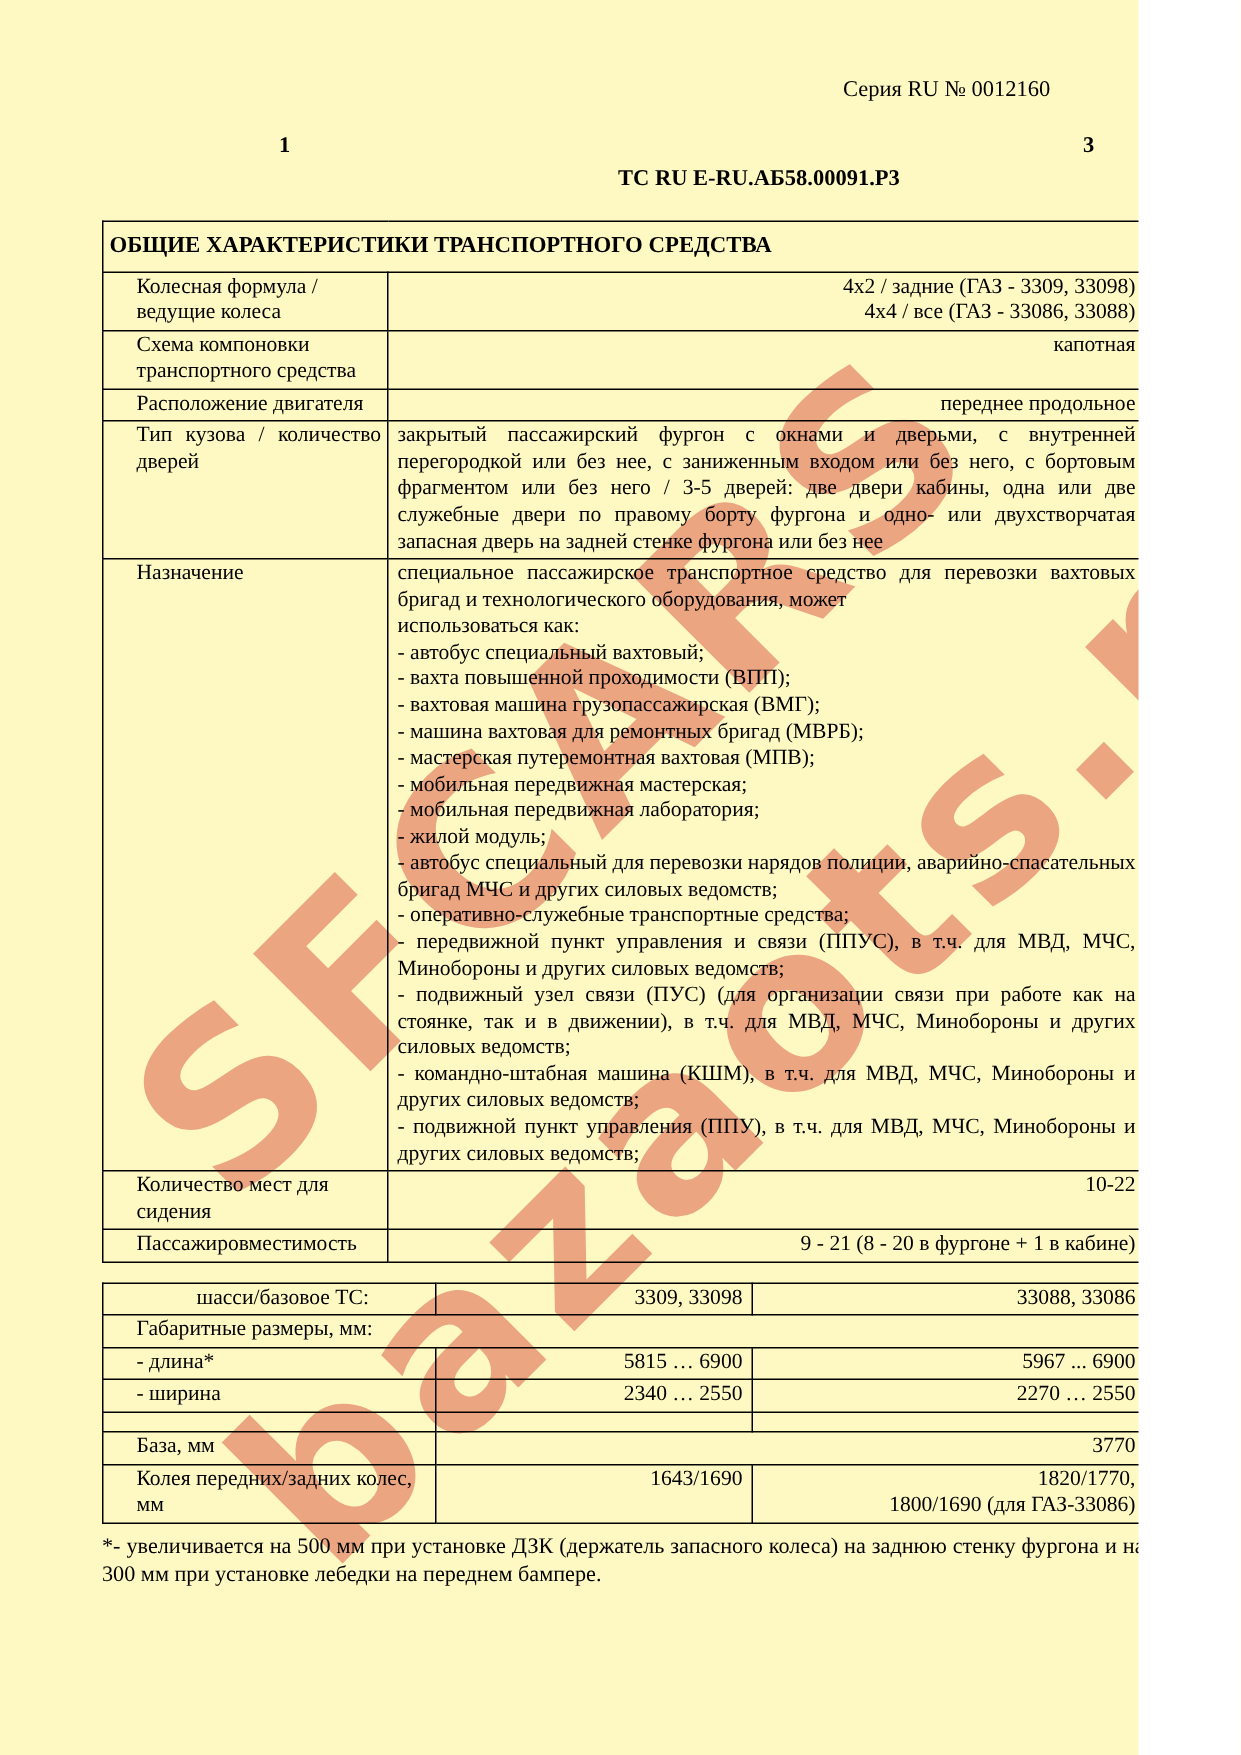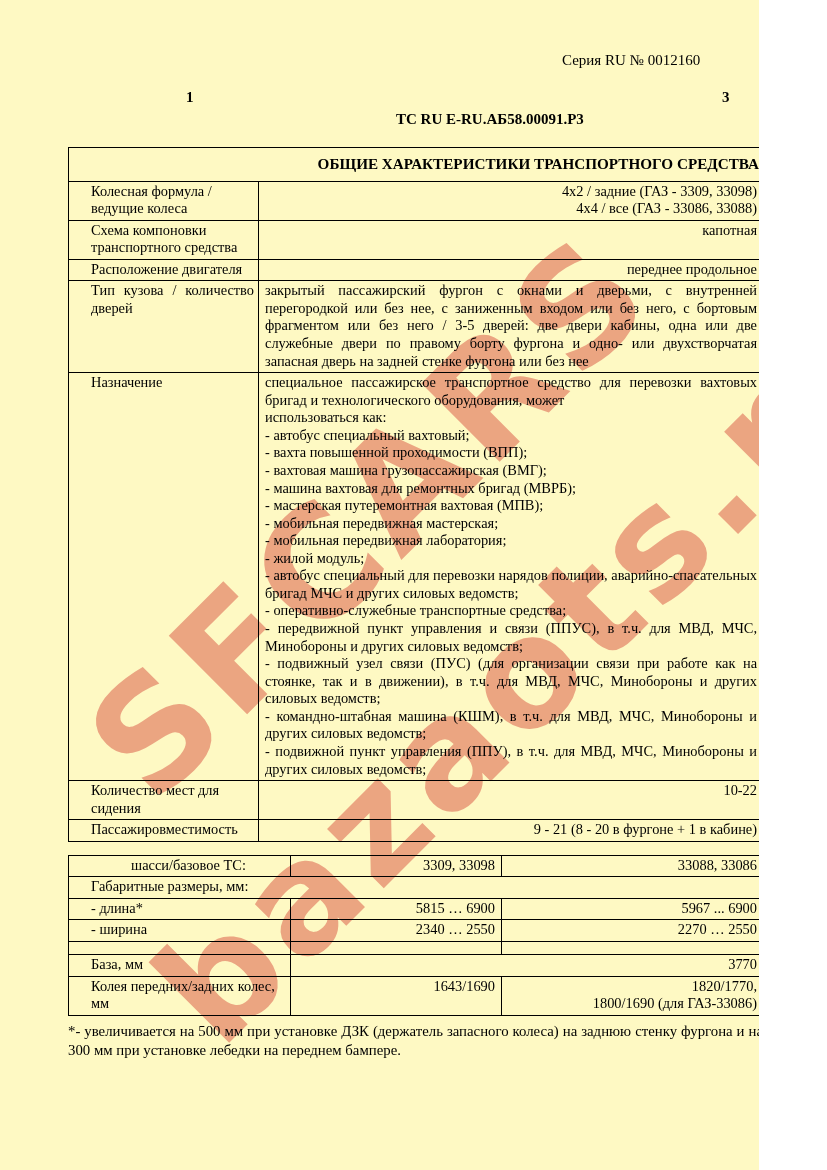--- a/index.html
+++ b/index.html
@@ -11,35 +11,35 @@
     font-family: "Liberation Serif", serif;
     color: #000;
     overflow: hidden;
     box-sizing: border-box;
   }
   .abs { position: absolute; font-size: 15px; white-space: nowrap; }
   .series-number { left: 562px; top: 52px; }
   .page-num { font-weight: bold; }
   .page-num-left { left: 186px; top: 89px; }
   .page-num-right { left: 722px; top: 89px; }
-  .doc-number { left: 396px; top: 111px; font-weight: bold; }
+  .doc-number { left: 412px; top: 111px; font-weight: bold; }
 
   table { border-collapse: collapse; table-layout: fixed; }
   td {
     border: 1.5px solid #000;
     vertical-align: top;
     font-size: 14.4px;
     line-height: 1.22;
     padding: 1px 6px 2px 6px;
     overflow: hidden;
   }
   .main-table { margin: 147px 0 0 68px; width: 695px; }
   .main-table .ttl {
     font-weight: bold;
-    text-align: right;
+    text-align: left;
     font-size: 15.2px;
     padding: 7px 4px;
     margin-top: 30px;
   }
   .lbl { text-align: left; padding-left: 22px; padding-right: 4px; }
   .c { text-align: right; }
   .j { text-align: justify; }
   .purpose-line { text-align: justify; }
 
   .dims-table { margin: 13px 0 0 68px; width: 695px; }

